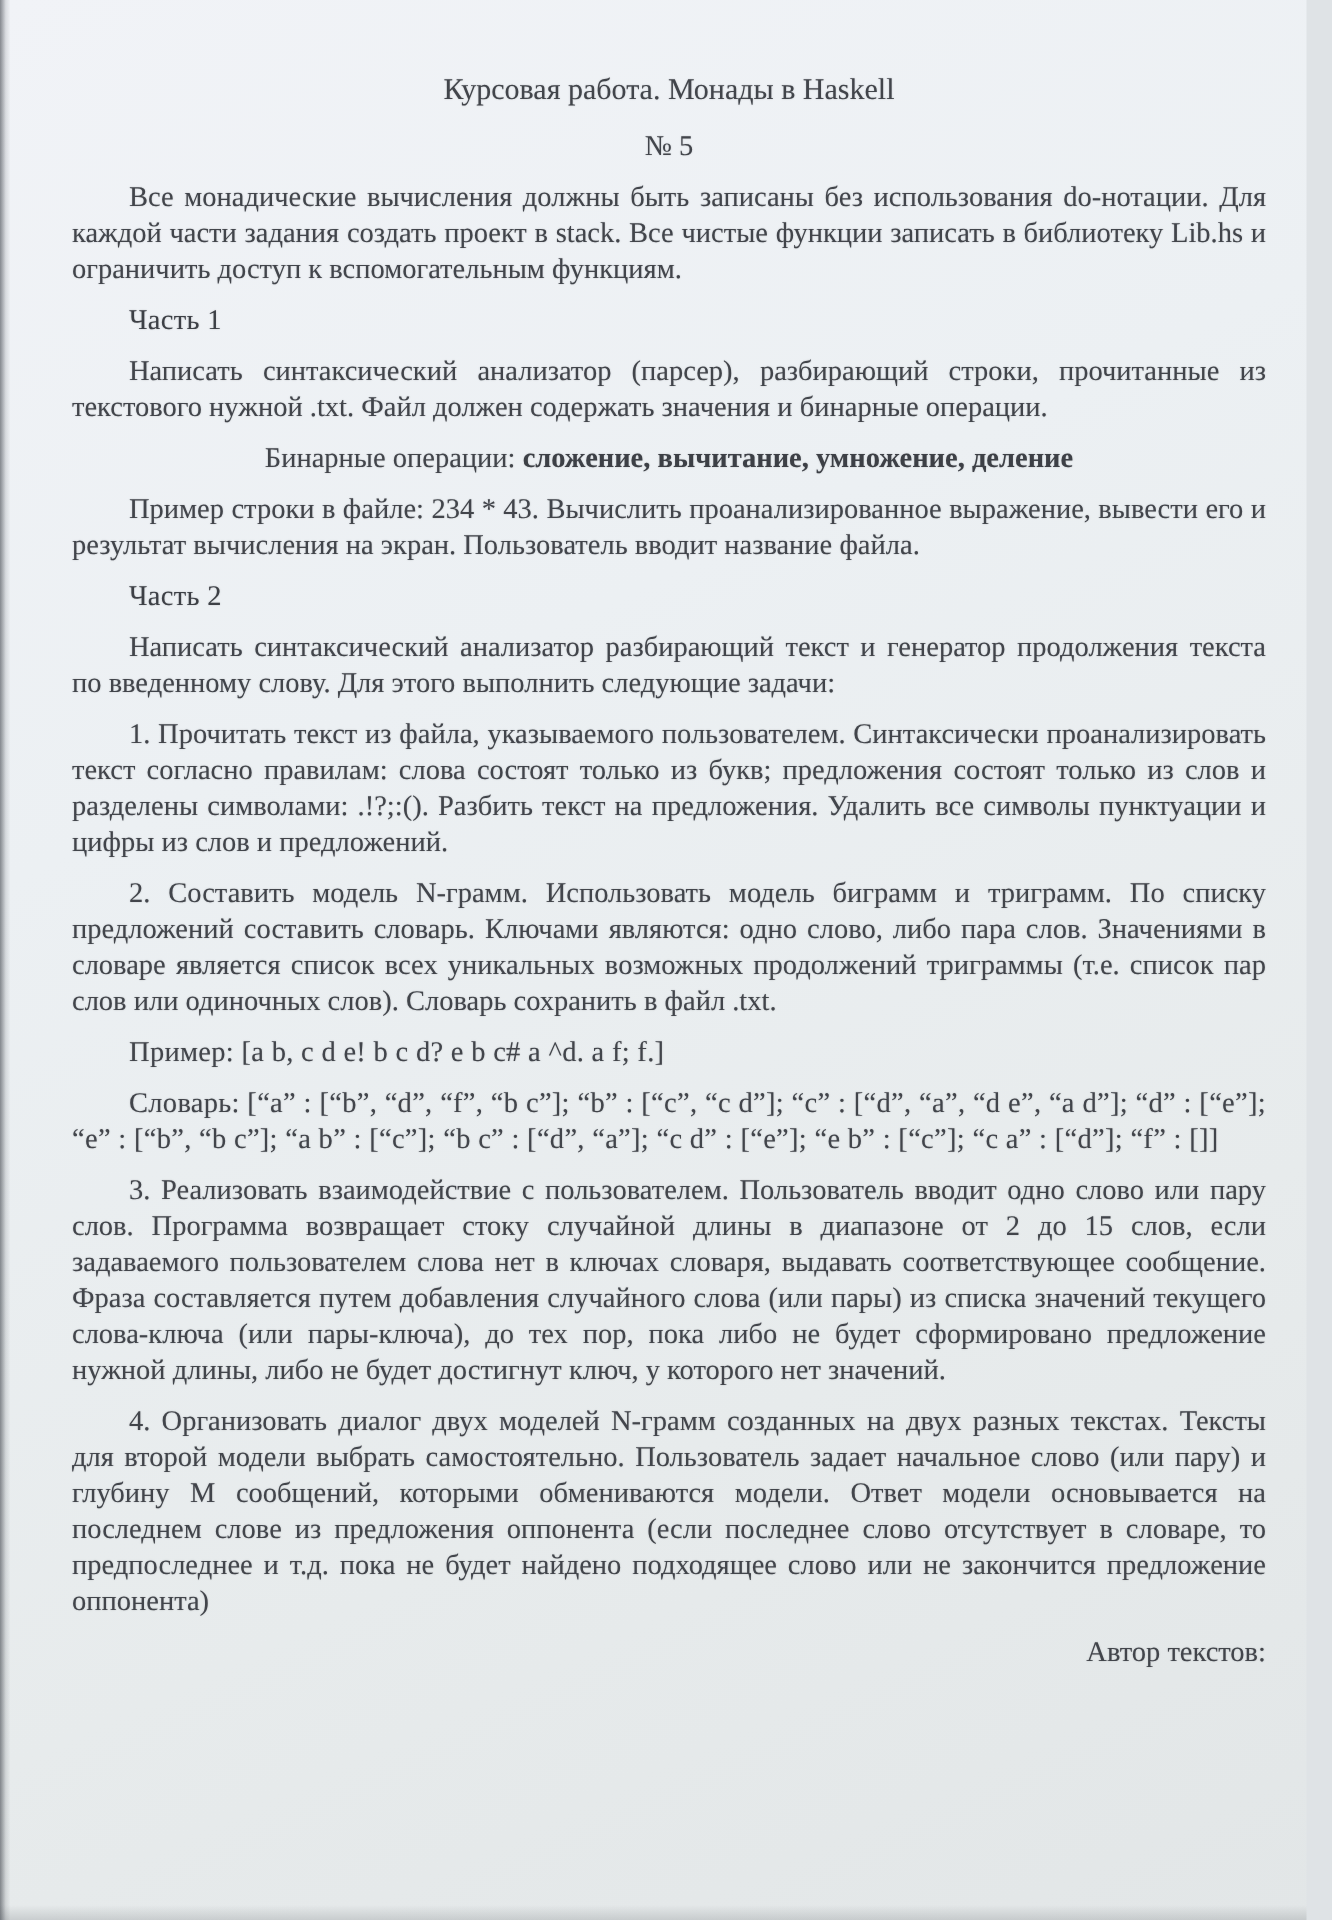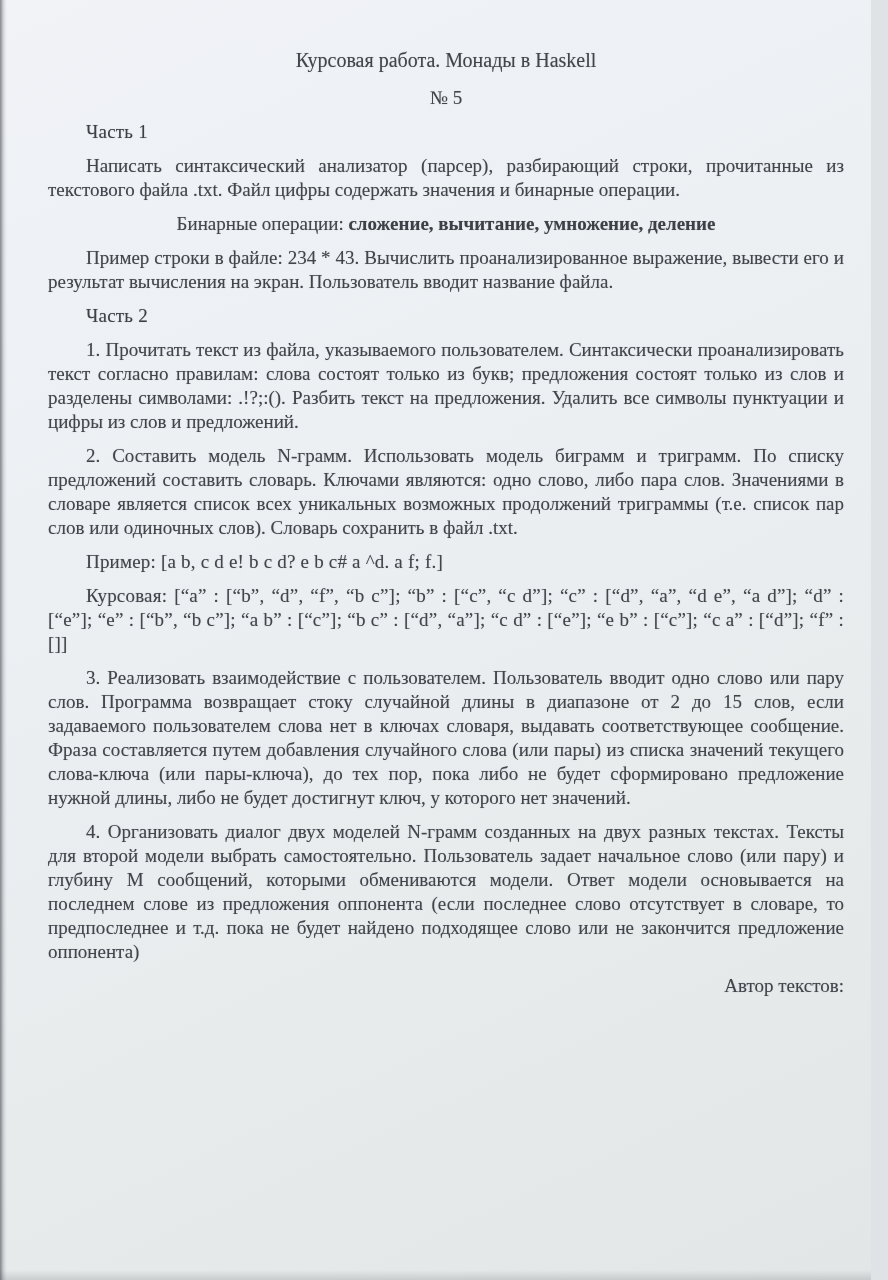--- a/index.html
+++ b/index.html
@@ -86,41 +86,43 @@
 </head>
 <body>
 
 <div class="photo">
   <div class="page">
 
     <h1 class="doc-title">Курсовая работа. Монады в Haskell</h1>
 
     <p class="center">№ 5</p>
 
+    <p class="body-par">Все монадические вычисления должны быть записаны без использования do-нотации. Для каждой части задания создать проект в stack. Все чистые функции записать в библиотеку Lib.hs и ограничить доступ к вспомогательным функциям.</p>
 
     <p class="heading">Часть 1</p>
 
-    <p class="body-par">Написать синтаксический анализатор (парсер), разбирающий строки, прочитанные из текстового файла .txt. Файл цифры содержать значения и бинарные операции.</p>
+    <p class="body-par">Написать синтаксический анализатор (парсер), разбирающий строки, прочитанные из текстового нужной .txt. Файл должен содержать значения и бинарные операции.</p>
 
 
     <p class="center"><span>Бинарные операции:</span> <b>сложение, вычитание, умножение, деление</b></p>
 
     <p class="body-par">Пример строки в файле: 234 * 43. Вычислить проанализированное выражение, вывести его и результат вычисления на экран. Пользователь вводит название файла.</p>
 
     <p class="heading">Часть 2</p>
 
+    <p class="body-par">Написать синтаксический анализатор разбирающий текст и генератор продолжения текста по введенному слову. Для этого выполнить следующие задачи:</p>
 
     <p class="body-par">1. Прочитать текст из файла, указываемого пользователем. Синтаксически проанализировать текст согласно правилам: слова состоят только из букв; предложения состоят только из слов и разделены символами: .!?;:(). Разбить текст на предложения. Удалить все символы пунктуации и цифры из слов и предложений.</p>
 
     <p class="body-par">2. Составить модель N-грамм. Использовать модель биграмм и триграмм. По списку предложений составить словарь. Ключами являются: одно слово, либо пара слов. Значениями в словаре является список всех уникальных возможных продолжений триграммы (т.е. список пар слов или одиночных слов). Словарь сохранить в файл .txt.</p>
 
 
     <p class="body-par mono-ish">Пример: [a b, c d e! b c d? e b c# a ^d. a f; f.]</p>
 
-    <p class="body-par mono-ish">Курсовая: [“a” : [“b”, “d”, “f”, “b c”]; “b” : [“c”, “c d”]; “c” : [“d”, “a”, “d e”, “a d”]; “d” : [“e”]; “e” : [“b”, “b c”]; “a b” : [“c”]; “b c” : [“d”, “a”]; “c d” : [“e”]; “e b” : [“c”]; “c a” : [“d”]; “f” : []]</p>
+    <p class="body-par mono-ish">Словарь: [“a” : [“b”, “d”, “f”, “b c”]; “b” : [“c”, “c d”]; “c” : [“d”, “a”, “d e”, “a d”]; “d” : [“e”]; “e” : [“b”, “b c”]; “a b” : [“c”]; “b c” : [“d”, “a”]; “c d” : [“e”]; “e b” : [“c”]; “c a” : [“d”]; “f” : []]</p>
 
     <p class="body-par">3. Реализовать взаимодействие с пользователем. Пользователь вводит одно слово или пару слов. Программа возвращает стоку случайной длины в диапазоне от 2 до 15 слов, если задаваемого пользователем слова нет в ключах словаря, выдавать соответствующее сообщение. Фраза составляется путем добавления случайного слова (или пары) из списка значений текущего слова-ключа (или пары-ключа), до тех пор, пока либо не будет сформировано предложение нужной длины, либо не будет достигнут ключ, у которого нет значений.</p>
 
     <p class="body-par">4. Организовать диалог двух моделей N-грамм созданных на двух разных текстах. Тексты для второй модели выбрать самостоятельно. Пользователь задает начальное слово (или пару) и глубину М сообщений, которыми обмениваются модели. Ответ модели основывается на последнем слове из предложения оппонента (если последнее слово отсутствует в словаре, то предпоследнее и т.д. пока не будет найдено подходящее слово или не закончится предложение оппонента)</p>
 
     <p class="center footer-block">Автор текстов:</p>
 
 
   </div>
 </div>

